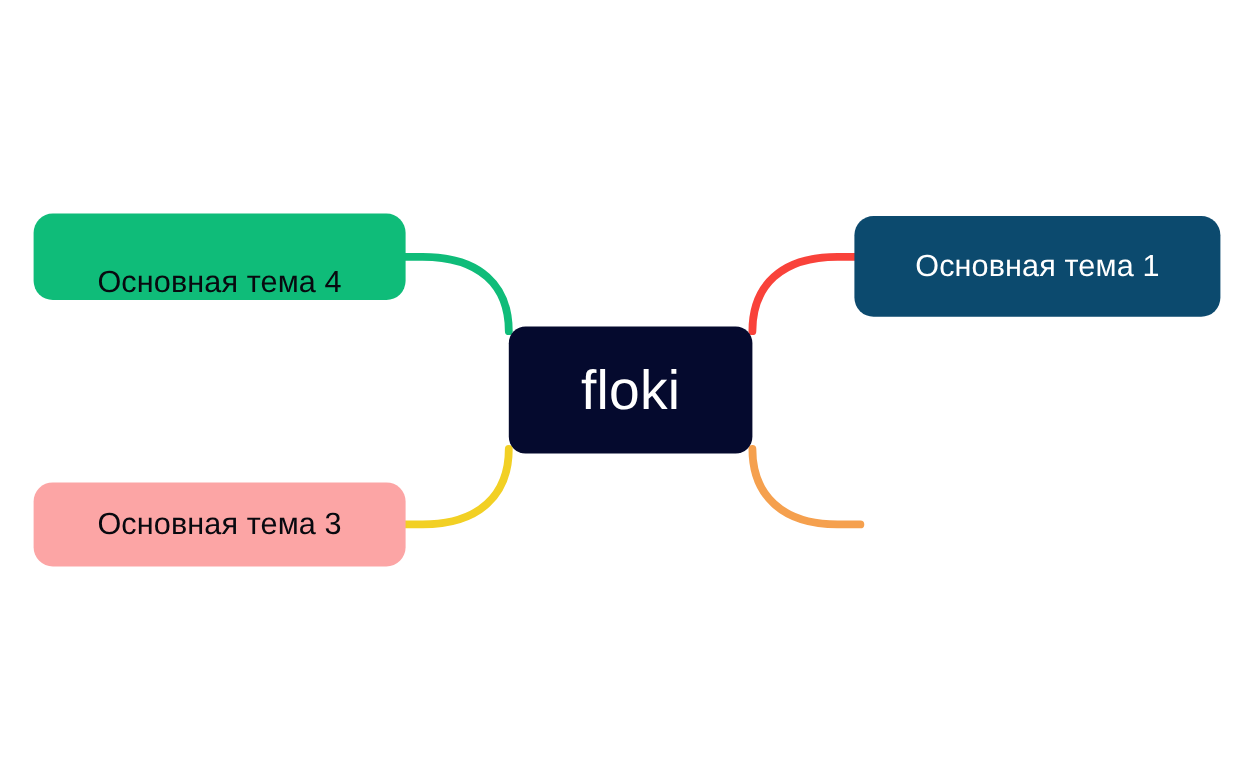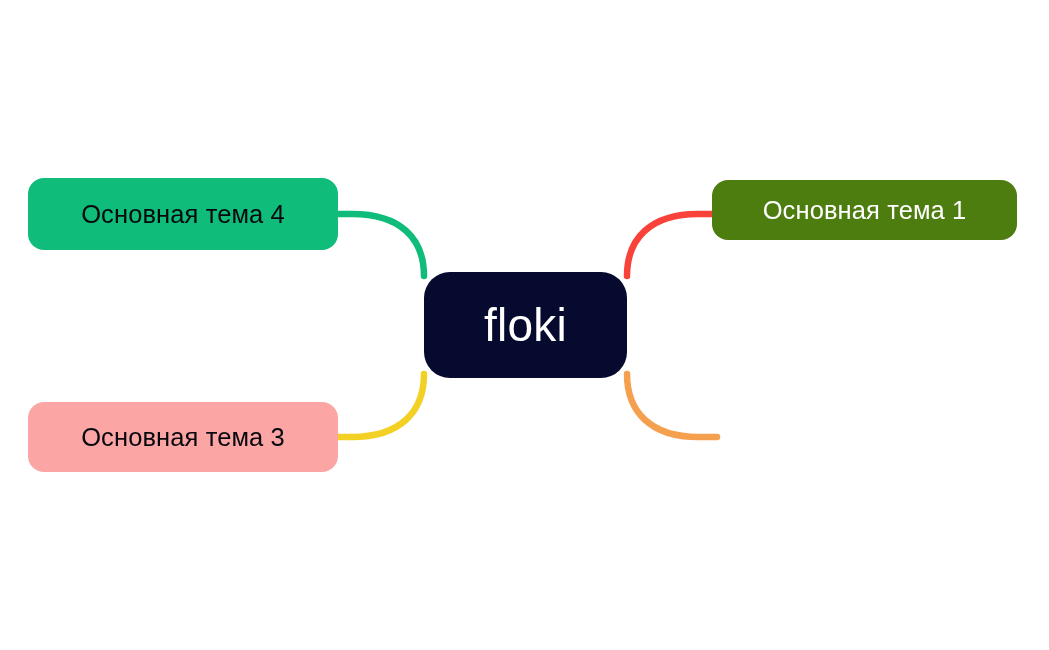--- a/index.html
+++ b/index.html
@@ -34,21 +34,21 @@
     box-sizing: border-box;
     border-radius: 16px;
     white-space: nowrap;
   }
   .branch {
     font-size: 25.5px;
     font-weight: 500;
     letter-spacing: 0.1px;
   }
   .central {
-    border-radius: 26px;
+    border-radius: 14px;
     font-size: 46px;
     font-weight: 500;
     letter-spacing: 0.2px;
   }
   
   #node-central {
     left: 424px;
     top: 272px;
     width: 203px;
     height: 106px;
@@ -56,28 +56,29 @@
     color: #ffffff;
   }
   
   #node-topic-4 {
     left: 28px;
     top: 178px;
     width: 310px;
     height: 72px;
     background: #0fbc79;
     color: #08090f;
+    align-items: flex-end;
   }
   
   #node-topic-1 {
     left: 712px;
     top: 180px;
     width: 305px;
-    height: 60px;
-    background: #4d7c0f;
+    height: 84px;
+    background: #0c4a6e;
     color: #ffffff;
   }
   
   #node-topic-3 {
     left: 28px;
     top: 402px;
     width: 310px;
     height: 70px;
     background: #fca5a5;
     color: #08090f;

